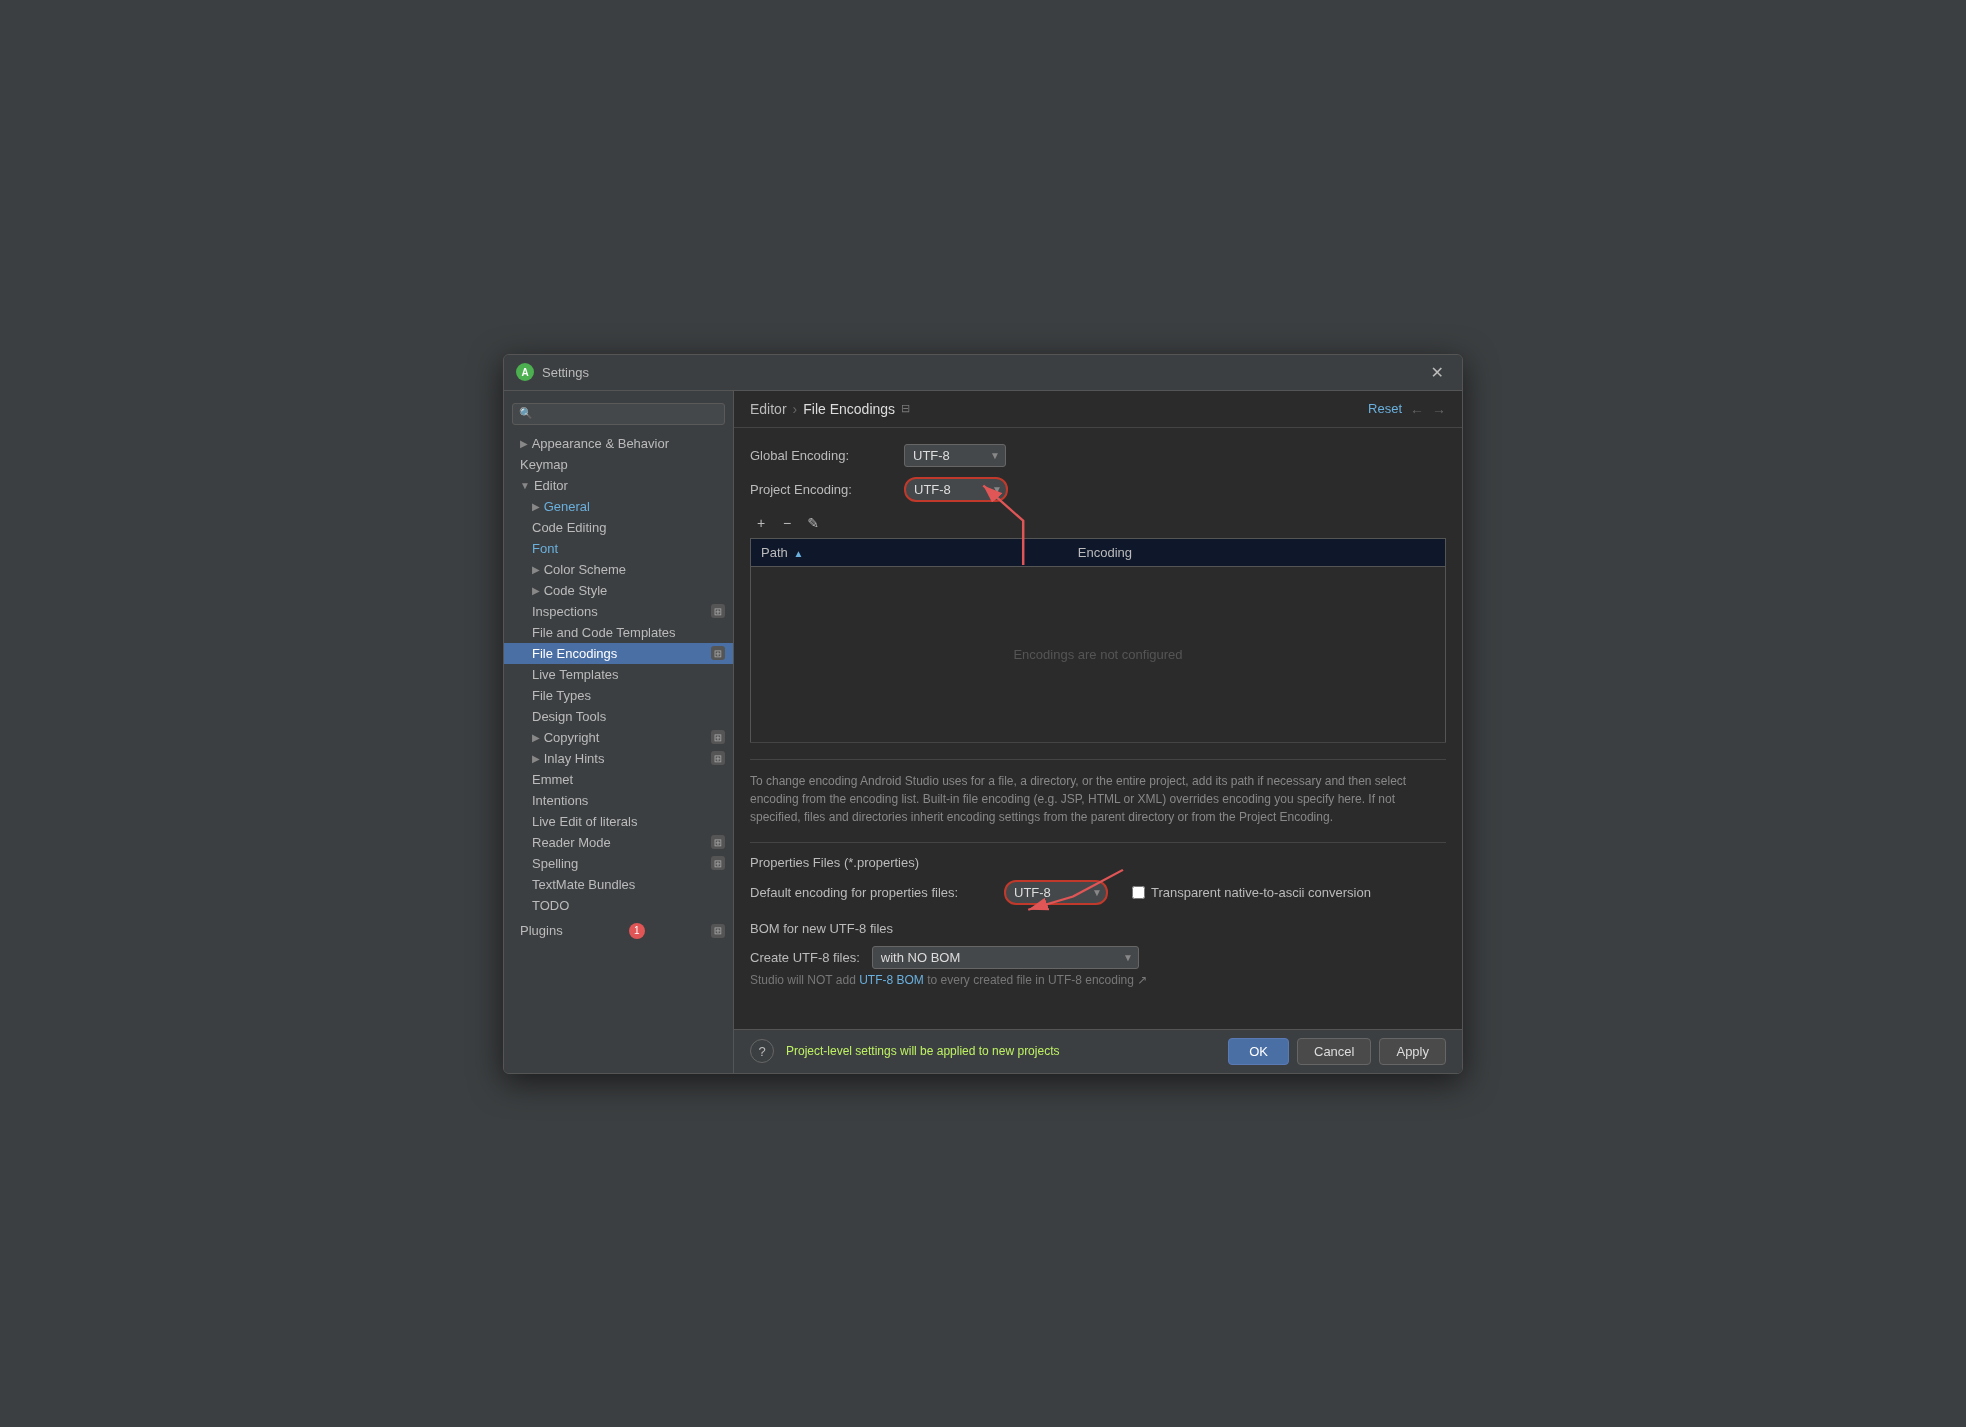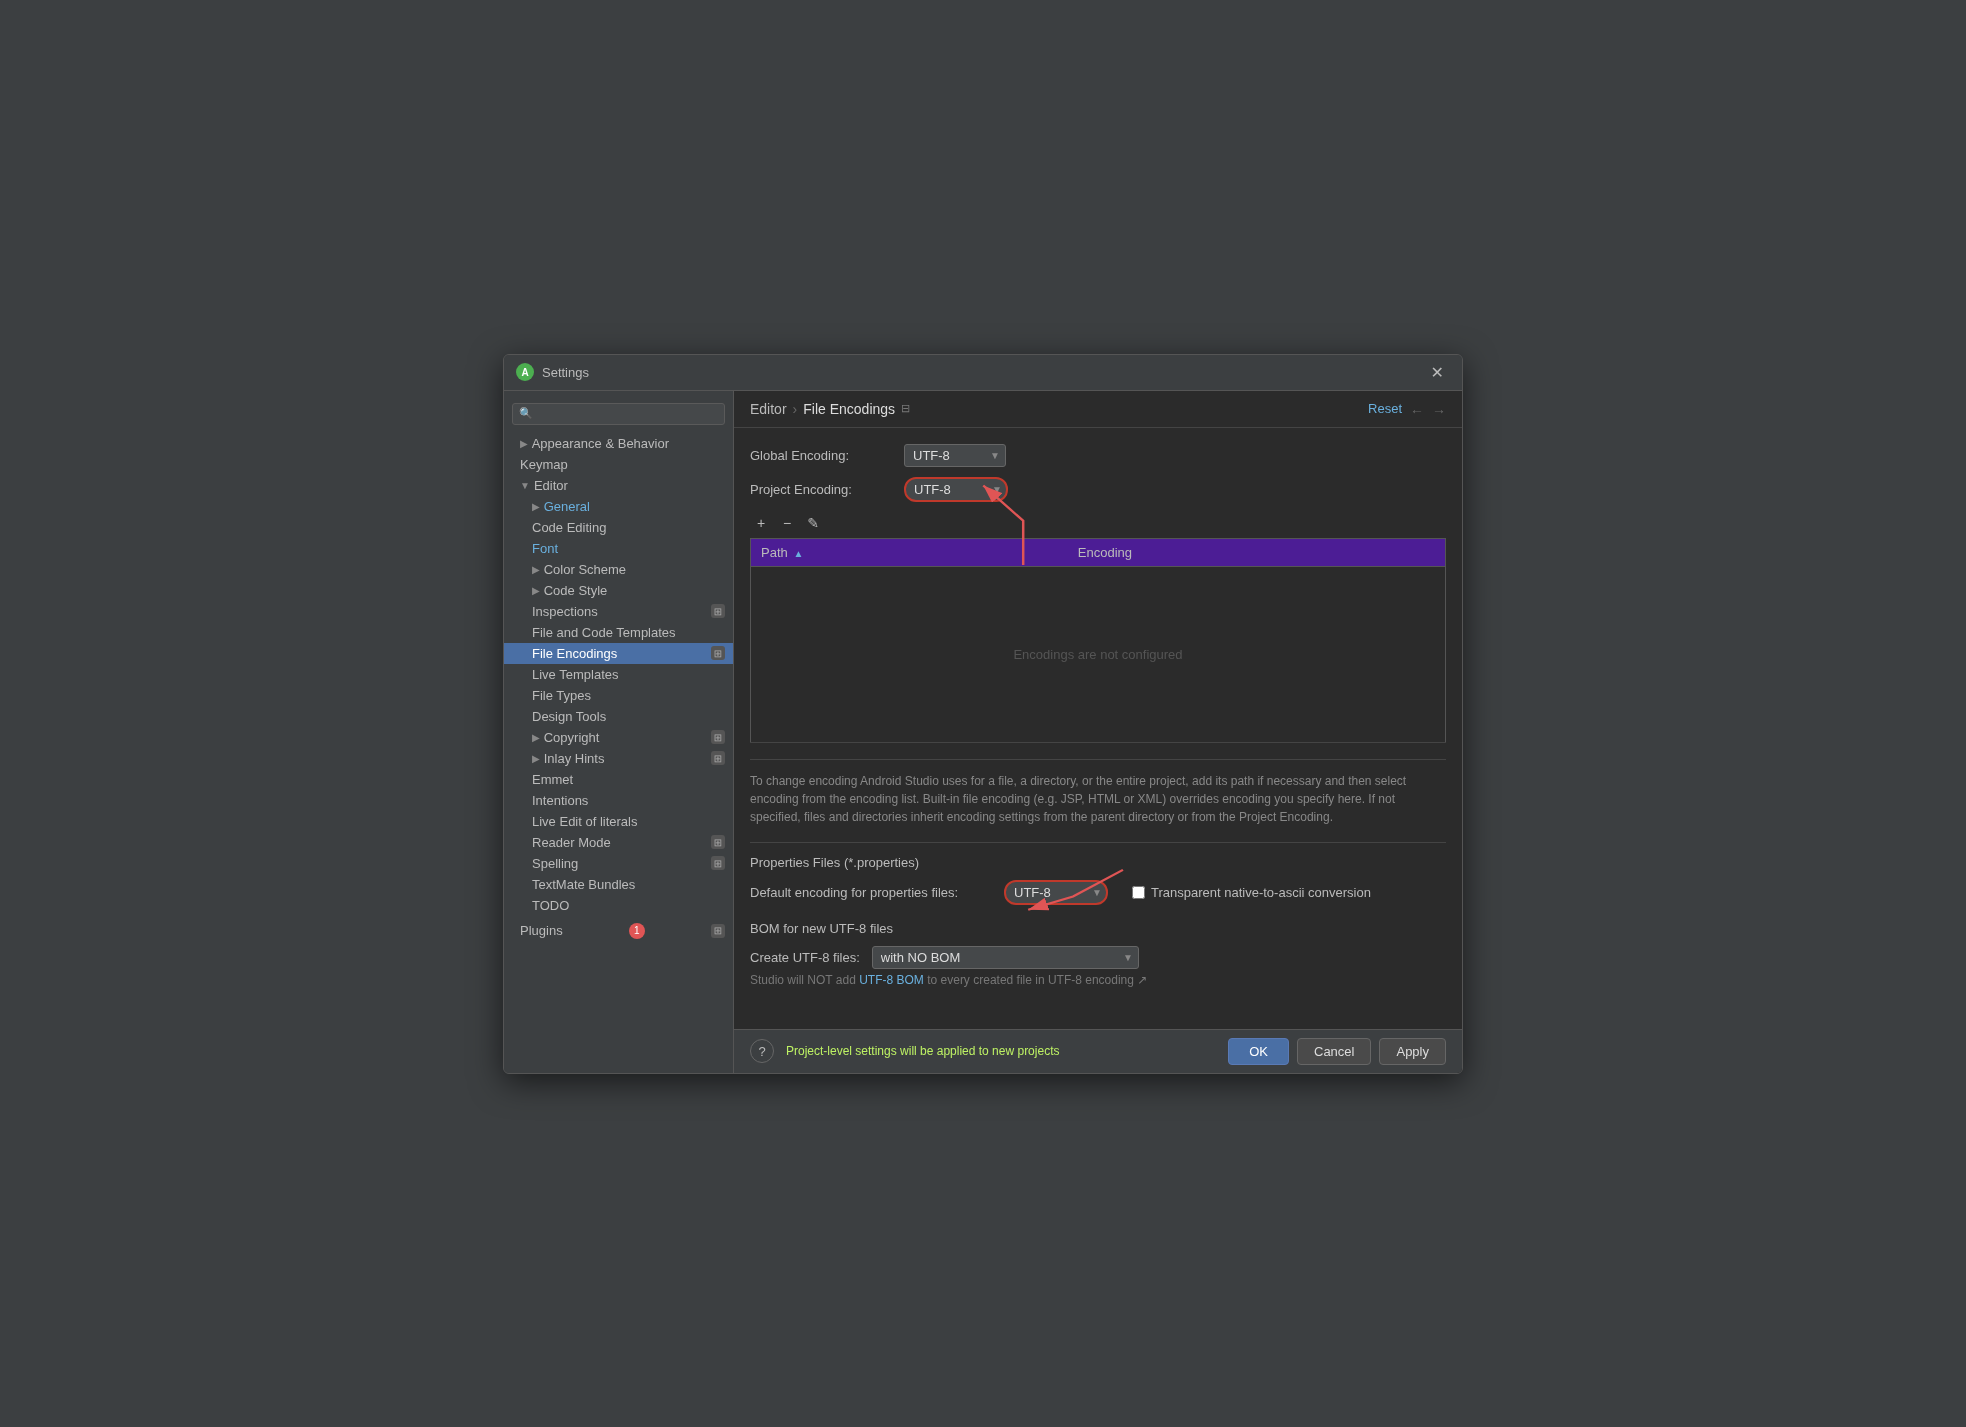--- a/index.html
+++ b/index.html
@@ -205,21 +205,21 @@
     }
     
     .encoding-table {
       width: 100%;
       border-collapse: collapse;
       border: 1px solid #555;
       font-size: 13px;
       margin-bottom: 16px;
     }
     .encoding-table thead tr {
-      background: #4c1d95;
+      background: #0f172a;
     }
     .encoding-table th {
       color: #bbb;
       padding: 6px 10px;
       text-align: left;
       border-bottom: 1px solid #555;
       font-weight: normal;
     }
     .encoding-table th .sort-arrow { color: #6ab0de; font-size: 10px; margin-left: 2px; }
     .encoding-table td {

